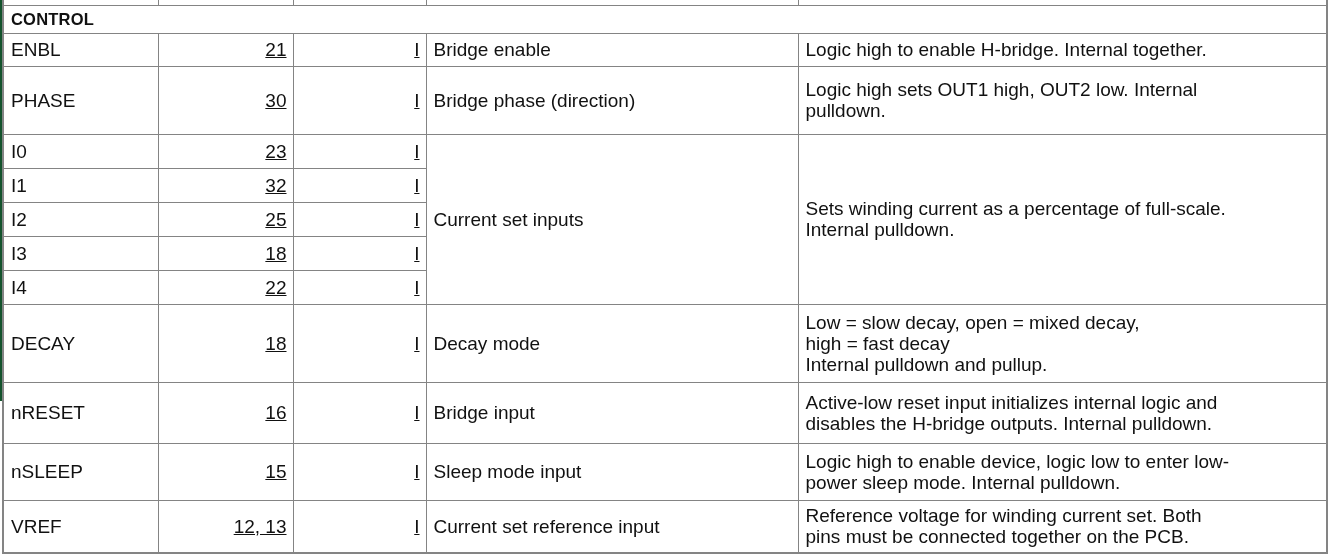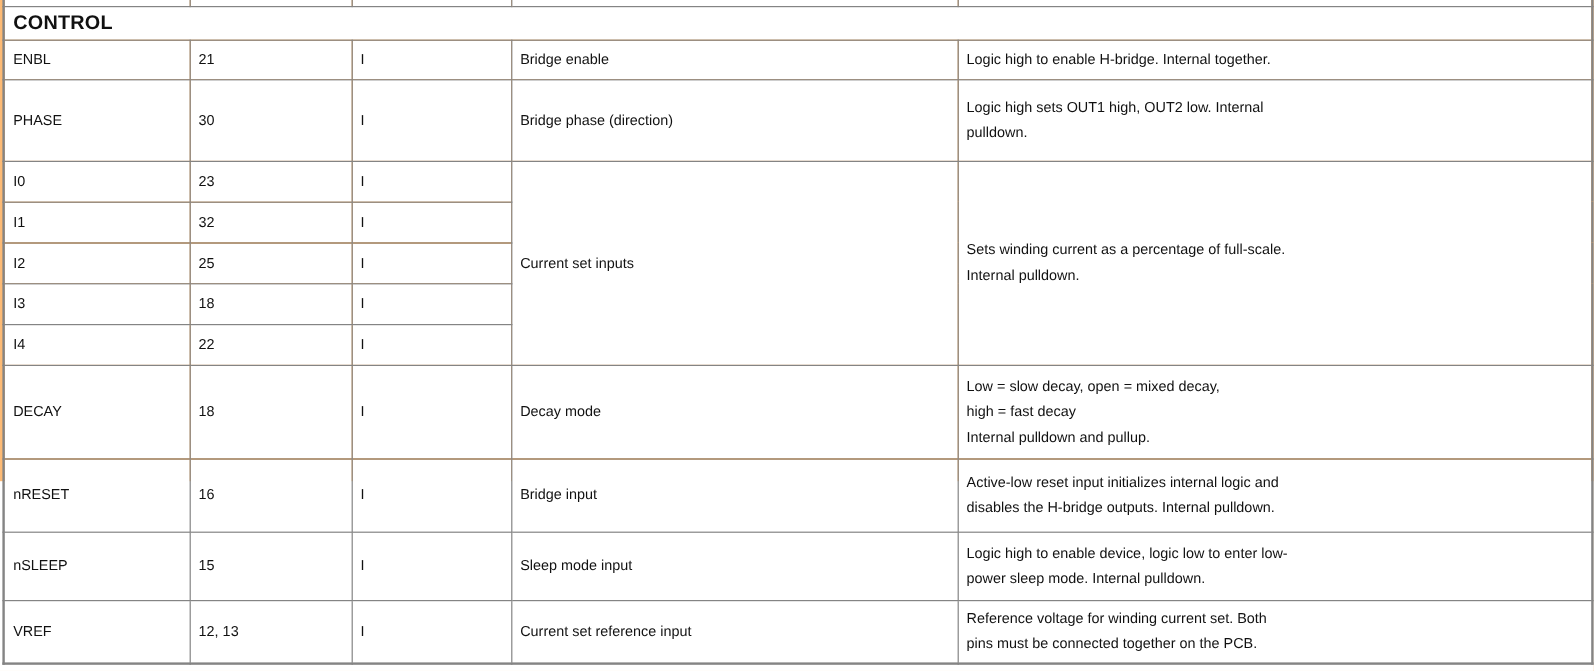--- a/index.html
+++ b/index.html
@@ -3,47 +3,47 @@
 <meta charset="utf-8">
 <style>
   * { margin: 0; padding: 0; box-sizing: border-box; }
   html, body { background: #ffffff; }
   body {
     width: 1328px; height: 559px;
     font-family: "Liberation Sans", sans-serif;
     color: #111111;
     overflow: hidden;
   }
-  .page { position: relative; width: 1328px; height: 401px; background: #fdba74; }
+  .page { position: relative; width: 1328px; height: 401px; background: #14532d; }
 
   table.pin-table {
     border-collapse: collapse;
     table-layout: fixed;
     width: 1324px;
     margin-left: 2px;
     border-left: 2px solid #848484;
     border-right: 2px solid #848484;
     border-bottom: 2.5px solid #848484;
   }
   td {
     border: 1.5px solid #848484;
     vertical-align: middle;
-    font-size: 12px;
+    font-size: 19px;
     line-height: 21px;
     padding: 2px 6px 2px 7px;
     overflow: hidden;
     background: #ffffff;
   }
   tr.sliver-row td { border-top: none; padding: 0; height: 5px; }
   td.section-cell {
     font-weight: bold;
     font-size: 16.5px;
     letter-spacing: 0.2px;
   }
-  td.pin-cell, td.type-cell { text-align: left; }
+  td.pin-cell, td.type-cell { text-align: right; text-decoration: underline; }
   td.desc-cell, td.detail-cell { white-space: pre-line; }
 </style>
 </head>
 <body>
 
 <div class="page">
   <table class="pin-table">
     <colgroup>
       <col style="width:155px">
       <col style="width:135px">

